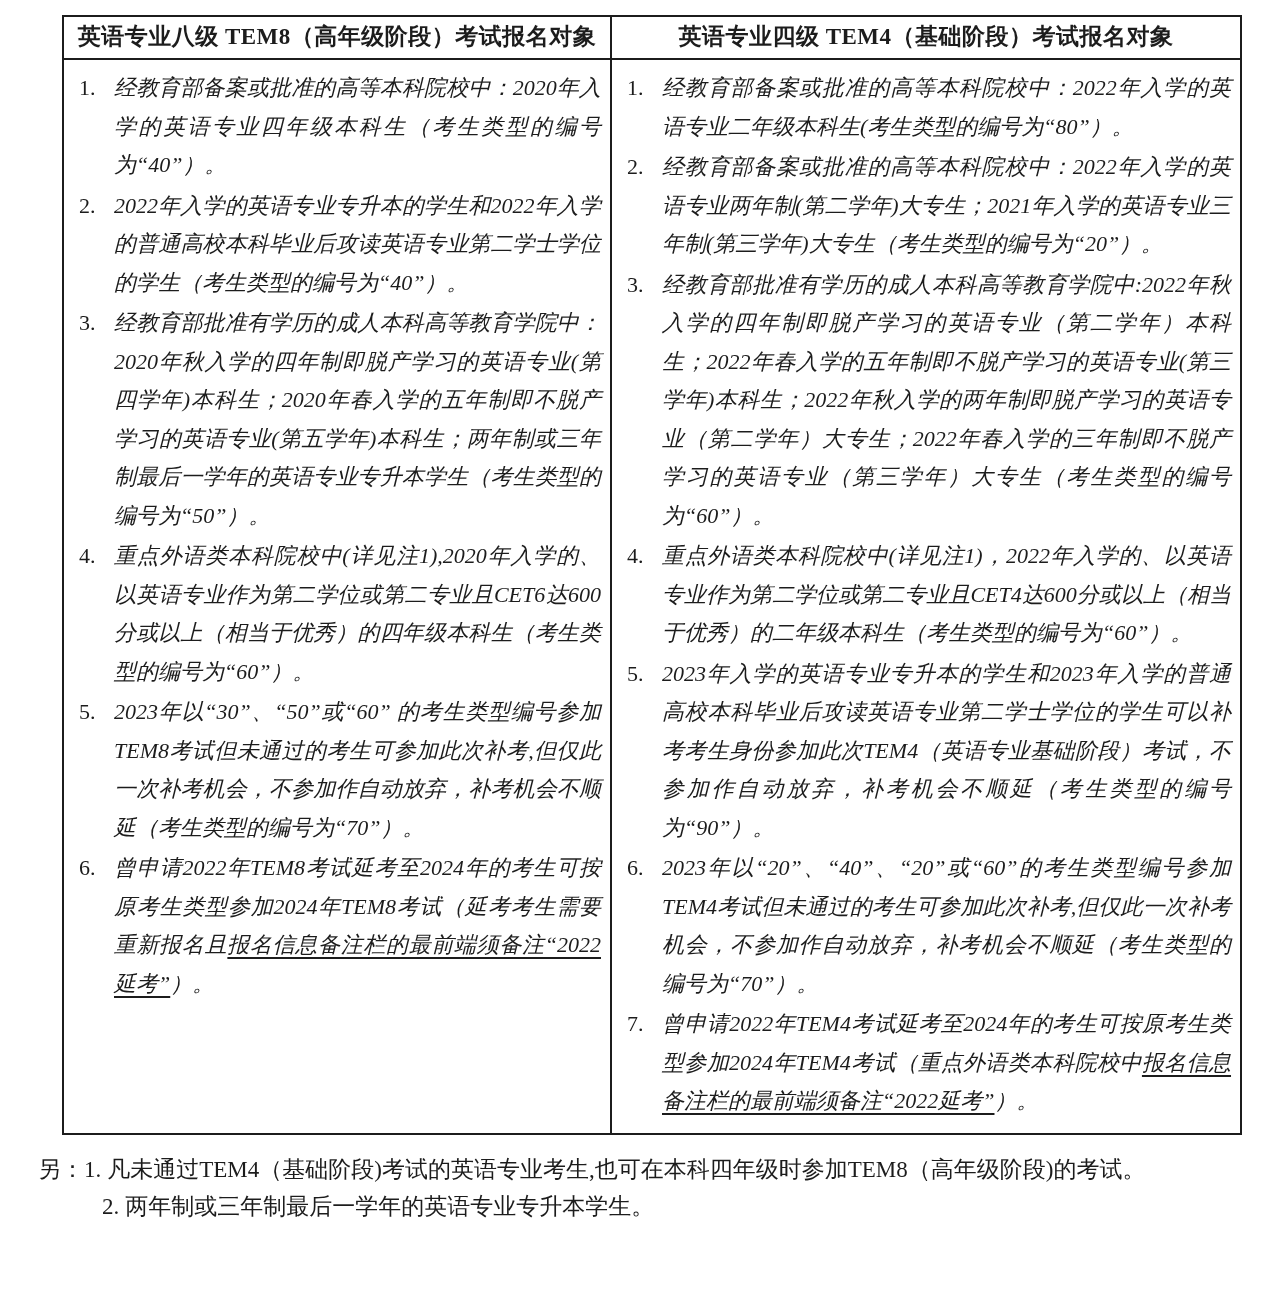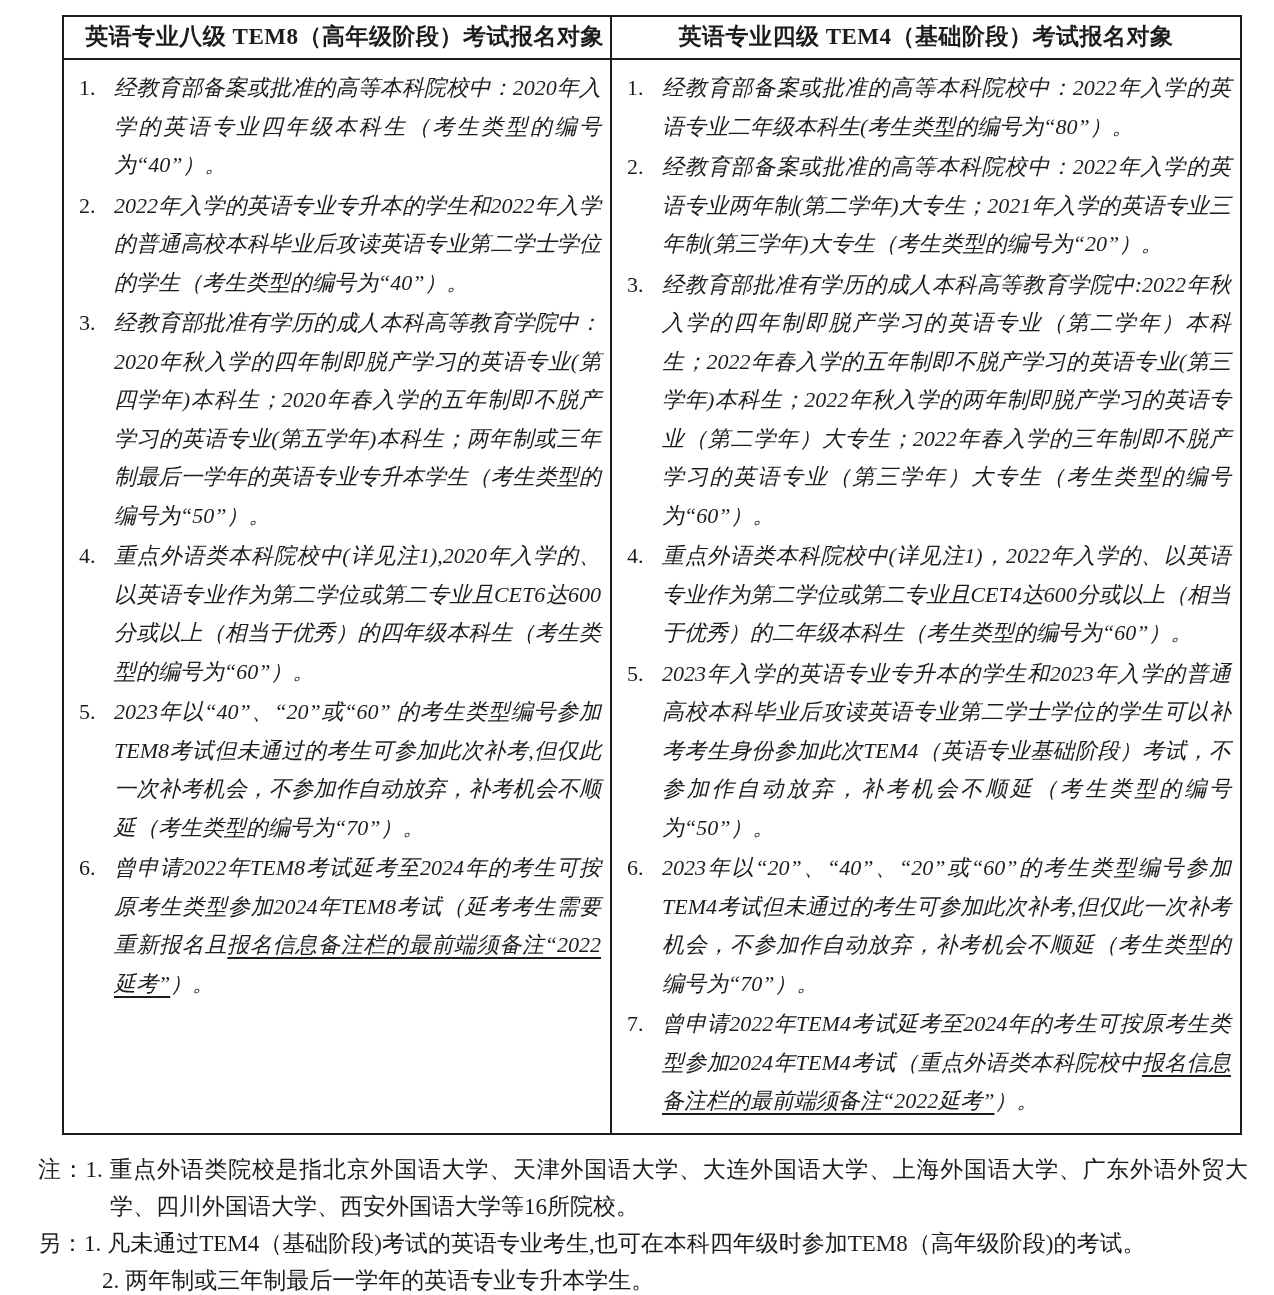--- a/index.html
+++ b/index.html
@@ -27,21 +27,21 @@
   table.doc-table td {
     border: 2px solid #1c1c1c;
   }
   th.col-head {
     font-size: 23px;
     font-weight: bold;
     text-align: center;
     padding: 4px 6px 6px 6px;
     letter-spacing: 0.5px;
   }
-  th.col-head-left  { width: 534px; text-align: right; }
+  th.col-head-left  { width: 534px; }
   th.col-head-right { width: 616px; margin-top: 12px; }
   td.col-body {
     vertical-align: top;
     padding: 9px 9px 12px 6px;
   }
   .item {
     display: flex;
     font-size: 22px;
     line-height: 1.75;
   }
@@ -108,21 +108,21 @@
             <div class="item">
               <span class="item-num">3.</span>
               <div class="item-text"><span>经教育部批准有学历的成人本科高等教育学院中：2020年秋入学的四年制即脱产学习的英语专业(第四学年)本科生；2020年春入学的五年制即不脱产学习的英语专业(第五学年)本科生；两年制或三年制最后一学年的英语专业专升本学生（考生类型的编号为“50”）。</span></div>
             </div>
             <div class="item">
               <span class="item-num">4.</span>
               <div class="item-text"><span>重点外语类本科院校中(详见注1),2020年入学的、以英语专业作为第二学位或第二专业且CET6达600分或以上（相当于优秀）的四年级本科生（考生类型的编号为“60”）。</span></div>
             </div>
             <div class="item">
               <span class="item-num">5.</span>
-              <div class="item-text"><span>2023年以“40”、“20”或“60” 的考生类型编号参加TEM8考试但未通过的考生可参加此次补考,但仅此一次补考机会，不参加作自动放弃，补考机会不顺延（考生类型的编号为“70”）。</span></div>
+              <div class="item-text"><span>2023年以“30”、“50”或“60” 的考生类型编号参加TEM8考试但未通过的考生可参加此次补考,但仅此一次补考机会，不参加作自动放弃，补考机会不顺延（考生类型的编号为“70”）。</span></div>
             </div>
             <div class="item">
               <span class="item-num">6.</span>
               <div class="item-text"><span>曾申请2022年TEM8考试延考至2024年的考生可按原考生类型参加2024年TEM8考试（延考考生需要重新报名且</span><span class="u">报名信息备注栏的最前端须备注“2022延考”</span><span>）。</span></div>
             </div>
           </td>
         <td class="col-body" id="col-right-list">
             <div class="item">
               <span class="item-num">1.</span>
               <div class="item-text"><span>经教育部备案或批准的高等本科院校中：2022年入学的英语专业二年级本科生(考生类型的编号为“80”）。</span></div>
@@ -134,40 +134,37 @@
             <div class="item">
               <span class="item-num">3.</span>
               <div class="item-text"><span>经教育部批准有学历的成人本科高等教育学院中:2022年秋入学的四年制即脱产学习的英语专业（第二学年）本科生；2022年春入学的五年制即不脱产学习的英语专业(第三学年)本科生；2022年秋入学的两年制即脱产学习的英语专业（第二学年）大专生；2022年春入学的三年制即不脱产学习的英语专业（第三学年）大专生（考生类型的编号为“60”）。</span></div>
             </div>
             <div class="item">
               <span class="item-num">4.</span>
               <div class="item-text"><span>重点外语类本科院校中(详见注1)，2022年入学的、以英语专业作为第二学位或第二专业且CET4达600分或以上（相当于优秀）的二年级本科生（考生类型的编号为“60”）。</span></div>
             </div>
             <div class="item">
               <span class="item-num">5.</span>
-              <div class="item-text"><span>2023年入学的英语专业专升本的学生和2023年入学的普通高校本科毕业后攻读英语专业第二学士学位的学生可以补考考生身份参加此次TEM4（英语专业基础阶段）考试，不参加作自动放弃，补考机会不顺延（考生类型的编号为“50”）。</span></div>
+              <div class="item-text"><span>2023年入学的英语专业专升本的学生和2023年入学的普通高校本科毕业后攻读英语专业第二学士学位的学生可以补考考生身份参加此次TEM4（英语专业基础阶段）考试，不参加作自动放弃，补考机会不顺延（考生类型的编号为“90”）。</span></div>
             </div>
             <div class="item">
               <span class="item-num">6.</span>
               <div class="item-text"><span>2023年以“20”、“40”、“20”或“60”的考生类型编号参加TEM4考试但未通过的考生可参加此次补考,但仅此一次补考机会，不参加作自动放弃，补考机会不顺延（考生类型的编号为“70”）。</span></div>
             </div>
             <div class="item">
               <span class="item-num">7.</span>
               <div class="item-text"><span>曾申请2022年TEM4考试延考至2024年的考生可按原考生类型参加2024年TEM4考试（重点外语类本科院校中</span><span class="u">报名信息备注栏的最前端须备注“2022延考”</span><span>）。</span></div>
             </div>
           </td>
       </tr>
     </tbody>
   </table>
 
   <div class="notes">
     <div class="note">
-      <span class="note-label">注：</span><span class="note-num">1.</span><span class="note-text">重点外语类院校是指北京外国语大学、天津外国语大学、大连外国语大学、上海外国语大学、广东外语外贸大学、四川外国语大学、西安外国语大学等16所院校。</span>
-    </div>
-    <div class="note">
       <span class="note-label">另：</span><span class="note-num">1.</span><span class="note-text">凡未通过TEM4（基础阶段)考试的英语专业考生,也可在本科四年级时参加TEM8（高年级阶段)的考试。</span>
     </div>
     <div class="note note-indented">
       <span class="note-num">2.</span><span class="note-text">两年制或三年制最后一学年的英语专业专升本学生。</span>
     </div>
   </div>
 
 </div>
 
 </body></html>

